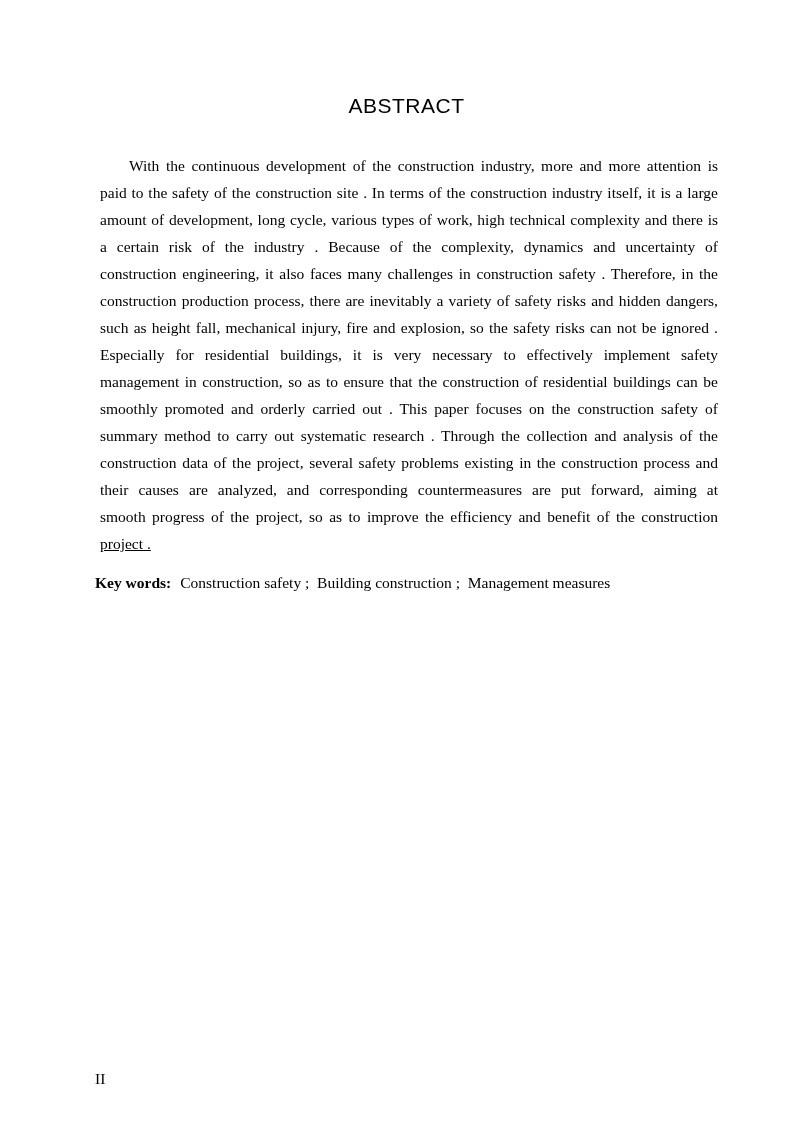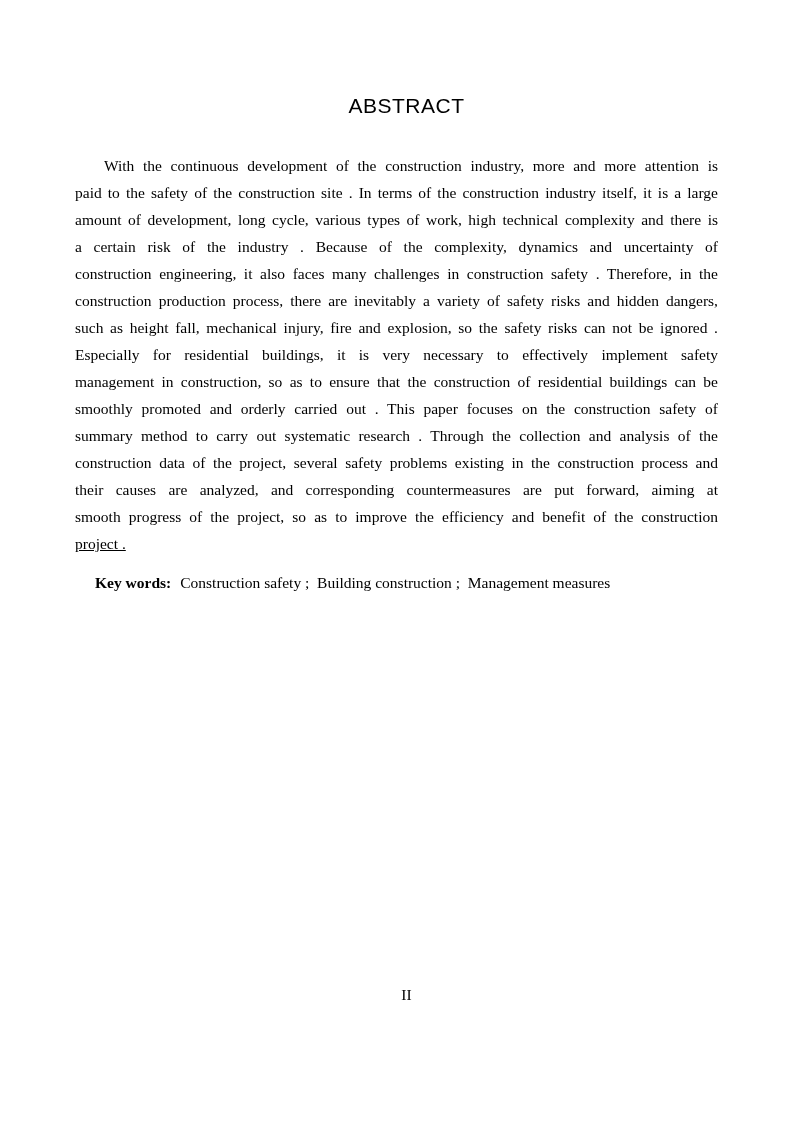--- a/index.html
+++ b/index.html
@@ -20,21 +20,21 @@
     margin: 0 75px 0 95px;
     padding-top: 93px;
     font-family: "Liberation Sans", sans-serif;
     font-size: 21px;
     font-weight: 400;
     line-height: 26px;
     text-align: center;
     letter-spacing: 0.5px;
   }
   .abstract {
-    margin: 33px 75px 0 75px;
+    margin: 33px 75px 0 100px;
     font-size: 15.5px;
     line-height: 27px;
   }
   .jline {
     text-align: justify;
     text-align-last: justify;
     white-space: normal;
   }
   .jline.first {
     text-indent: 29px;
@@ -51,23 +51,23 @@
   .kw-label {
     font-weight: 700;
   }
   .kw-text {
     margin-left: 9px;
     white-space: pre-wrap;
   }
   .pagenum {
     position: absolute;
     left: 95px;
-    top: 985px;
+    top: 1069px;
     width: 623px;
-    text-align: center;
+    text-align: left;
     font-size: 15.5px;
     line-height: 20px;
   }
 </style>
 </head>
 <body>
 
 <div class="page">
 
   <h1 class="doc-title">ABSTRACT</h1>

